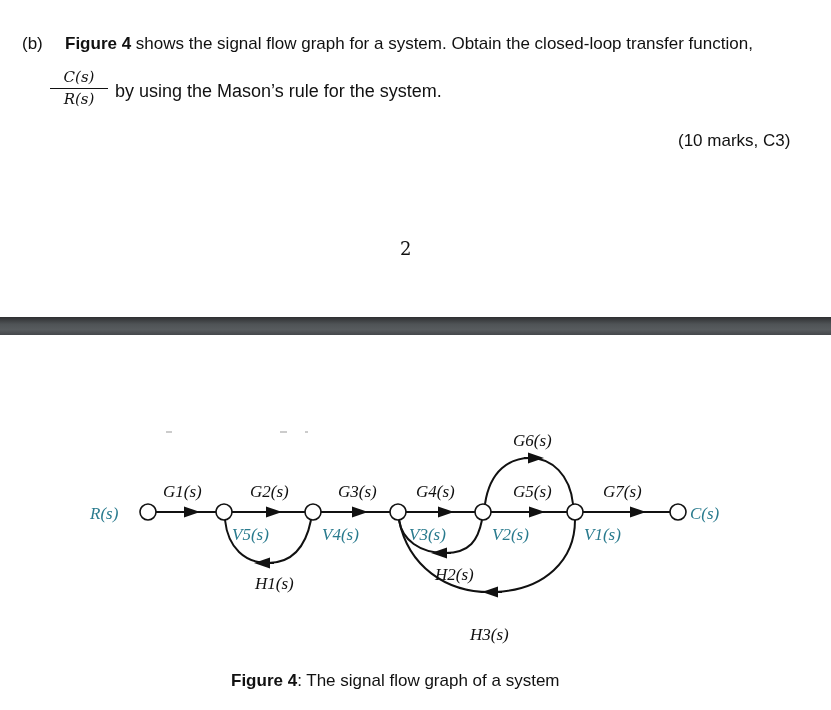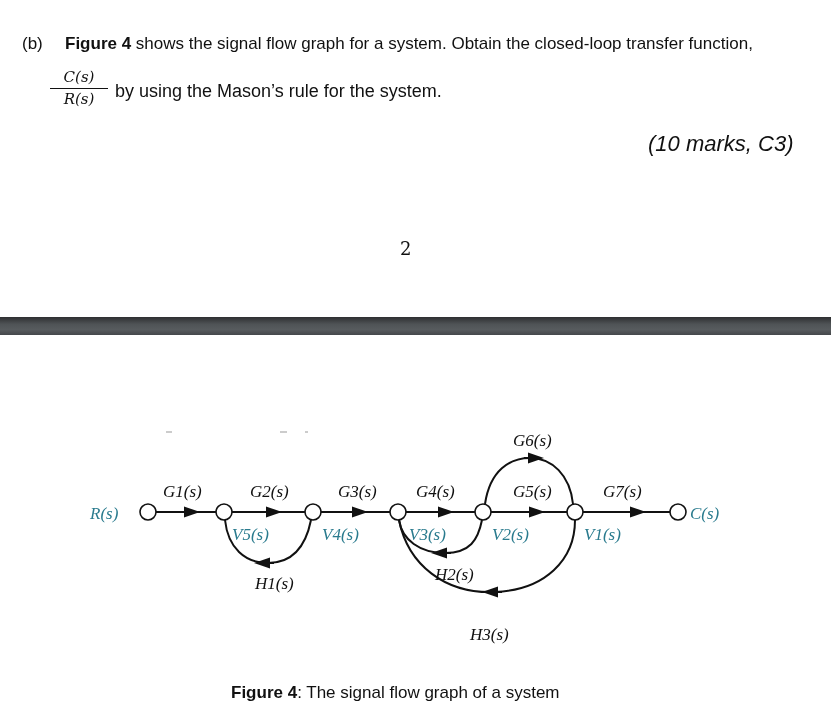--- a/index.html
+++ b/index.html
@@ -7,26 +7,26 @@
          font-family:"Liberation Sans", sans-serif; color:#111; }
   .abs { position:absolute; }
   .qlabel { left:22px; top:34px; font-size:17px; }
   .qtext { left:65px; top:34px; font-size:17px; white-space:nowrap; }
   .qtext b { font-weight:bold; }
   .frac { left:50px; top:68px; width:58px; text-align:center;
           font-family:"DejaVu Serif", serif; font-style:italic; font-size:15px; }
   .frac .num { display:block; padding-bottom:2px; border-bottom:1.5px solid #111; }
   .frac .den { display:block; padding-top:1px; }
   .qtext2 { left:115px; top:81px; font-size:18px; white-space:nowrap; }
-  .marks { left:648px; top:131px; font-size:22px;font-style:italic; }
+  .marks { left:678px; top:131px; font-size:17px; }
   .pagenum { left:400px; top:238px; font-family:"DejaVu Serif", serif; font-size:18px; }
   .divider { left:0; top:317px; width:831px; height:18px;
              background:linear-gradient(#2e2f31, #4f5356 40%, #575b5e 70%, #45484b); }
   .graph { left:0; top:400px; }
-  .caption { left:231px; top:671px; font-size:17px; white-space:nowrap;margin-top:12px; }
+  .caption { left:231px; top:671px; font-size:17px; white-space:nowrap; }
   .caption b { font-weight:bold; }
   svg text { font-family:"Liberation Serif", serif; font-style:italic; font-size:17px; }
   svg .blue { fill:#2a7b8e; }
   svg .blk { fill:#111; }
 </style>
 </head>
 <body>
 
 <div class="abs qlabel">(b)</div>
 <div class="abs qtext"><b>Figure 4</b><span> shows the signal flow graph for a system. Obtain the closed-loop transfer function,</span></div>

